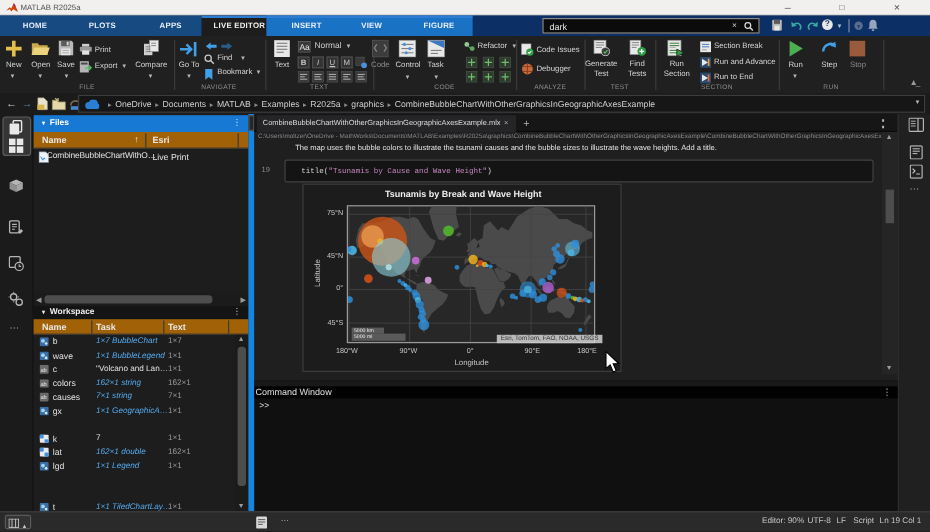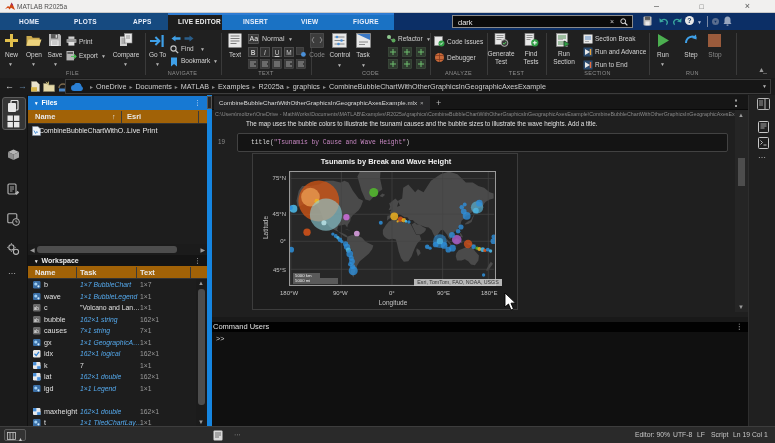--- a/index.html
+++ b/index.html
@@ -462,57 +462,47 @@
           <circle cx="3" cy="3.2" r="1.7" fill="#9fd0f5"></circle>
           <circle cx="5.8" cy="5.6" r="1.2" fill="#cfe8fa"></circle>
         </svg><span style="padding-left:16px">wave</span><span class="wsv" style="">1×1 BubbleLegend</span><span class="wss">1×1</span></div>
 <div class="wsrow" style="top:47.0px"><svg class="wsic" viewBox="0 0 8 8">
           <rect width="8" height="8" rx="1" fill="#6a6a6a"></rect>
           <text x="0.7" y="6" font-size="5" fill="#e8e8e8" font-family="Liberation Sans">ab</text>
         </svg><span style="padding-left:16px">c</span><span class="wsv" style="color:#e0e0e0;font-style:normal">"Volcano and Lan…</span><span class="wss">1×1</span></div>
 <div class="wsrow" style="top:58.5px"><svg class="wsic" viewBox="0 0 8 8">
           <rect width="8" height="8" rx="1" fill="#6a6a6a"></rect>
           <text x="0.7" y="6" font-size="5" fill="#e8e8e8" font-family="Liberation Sans">ab</text>
-        </svg><span style="padding-left:16px">bubble</span><span class="wsv" style="">162×1 string</span><span class="wss">162×1</span></div>
+        </svg><span style="padding-left:16px">colors</span><span class="wsv" style="">162×1 string</span><span class="wss">162×1</span></div>
 <div class="wsrow" style="top:81.5px"><svg class="wsic" viewBox="0 0 8 8">
           <rect width="8" height="8" rx="1" fill="#3a6ea5"></rect>
           <circle cx="3" cy="3.2" r="1.7" fill="#9fd0f5"></circle>
           <circle cx="5.8" cy="5.6" r="1.2" fill="#cfe8fa"></circle>
         </svg><span style="padding-left:16px">gx</span><span class="wsv" style="">1×1 GeographicA…</span><span class="wss">1×1</span></div>
 <div class="wsrow" style="top:70.0px"><svg class="wsic" viewBox="0 0 8 8">
           <rect width="8" height="8" rx="1" fill="#6a6a6a"></rect>
           <text x="0.7" y="6" font-size="5" fill="#e8e8e8" font-family="Liberation Sans">ab</text>
         </svg><span style="padding-left:16px">causes</span><span class="wsv" style="">7×1 string</span><span class="wss">7×1</span></div>
-<div class="wsrow" style="top:93.0px"><svg class="wsic" viewBox="0 0 8 8">
-          <rect width="8" height="8" rx="1" fill="#e8e8e8"></rect>
-          <path d="M1.6,4 l1.8,2 3-4" stroke="#2a7fd4" stroke-width="1.3" fill="none"></path>
-        </svg><span style="padding-left:16px">idx</span><span class="wsv" style="">162×1 logical</span><span class="wss">162×1</span></div>
 <div class="wsrow" style="top:104.5px"><svg class="wsic" viewBox="0 0 8 8">
           <rect width="8" height="8" rx="1" fill="#e8e8e8"></rect>
           <rect x="0" y="0" width="4" height="4" fill="#4a90d9"></rect>
           <rect x="4" y="4" width="4" height="4" fill="#4a90d9"></rect>
           <path d="M4,0 v8 M0,4 h8" stroke="#fff" stroke-width="0.6"></path>
         </svg><span style="padding-left:16px">k</span><span class="wsv" style="color:#e0e0e0;font-style:normal">7</span><span class="wss">1×1</span></div>
 <div class="wsrow" style="top:116.0px"><svg class="wsic" viewBox="0 0 8 8">
           <rect width="8" height="8" rx="1" fill="#e8e8e8"></rect>
           <rect x="0" y="0" width="4" height="4" fill="#4a90d9"></rect>
           <rect x="4" y="4" width="4" height="4" fill="#4a90d9"></rect>
           <path d="M4,0 v8 M0,4 h8" stroke="#fff" stroke-width="0.6"></path>
         </svg><span style="padding-left:16px">lat</span><span class="wsv" style="">162×1 double</span><span class="wss">162×1</span></div>
 <div class="wsrow" style="top:127.5px"><svg class="wsic" viewBox="0 0 8 8">
           <rect width="8" height="8" rx="1" fill="#3a6ea5"></rect>
           <circle cx="3" cy="3.2" r="1.7" fill="#9fd0f5"></circle>
           <circle cx="5.8" cy="5.6" r="1.2" fill="#cfe8fa"></circle>
         </svg><span style="padding-left:16px">lgd</span><span class="wsv" style="">1×1 Legend</span><span class="wss">1×1</span></div>
-<div class="wsrow" style="top:150.5px"><svg class="wsic" viewBox="0 0 8 8">
-          <rect width="8" height="8" rx="1" fill="#e8e8e8"></rect>
-          <rect x="0" y="0" width="4" height="4" fill="#4a90d9"></rect>
-          <rect x="4" y="4" width="4" height="4" fill="#4a90d9"></rect>
-          <path d="M4,0 v8 M0,4 h8" stroke="#fff" stroke-width="0.6"></path>
-        </svg><span style="padding-left:16px">maxheight</span><span class="wsv" style="">162×1 double</span><span class="wss">162×1</span></div>
 <div class="wsrow" style="top:162.0px"><svg class="wsic" viewBox="0 0 8 8">
           <rect width="8" height="8" rx="1" fill="#3a6ea5"></rect>
           <circle cx="3" cy="3.2" r="1.7" fill="#9fd0f5"></circle>
           <circle cx="5.8" cy="5.6" r="1.2" fill="#cfe8fa"></circle>
         </svg><span style="padding-left:16px">t</span><span class="wsv" style="">1×1 TiledChartLay…</span><span class="wss">1×1</span></div>
 
   <div class="abs" style="left:168px;top:24px;width:11px;height:147px;background:#1b1b1b">
     <div class="abs" style="left:2px;top:1px;color:#9a9a9a;font-size:6px">▲</div>
     <div class="abs" style="left:2px;bottom:1px;color:#9a9a9a;font-size:6px">▼</div>
     <div class="abs" style="left:2px;top:10px;width:7px;height:116px;background:#4d4d4d;border-radius:3px"></div>
@@ -675,21 +665,21 @@
       </svg>
   <svg class="abs" style="left:9px;top:42px" width="11" height="12" viewBox="0 0 11 12">
         <rect x="0.5" y="0.5" width="10" height="11" rx="1" fill="none" stroke="#c8c8c8" stroke-width="1"></rect>
         <path d="M2.5,3.5 l2,2 -2,2 M5.5,8 h3" stroke="#c8c8c8" stroke-width="0.9" fill="none"></path>
       </svg>
   <div class="abs" style="left:9px;top:58px;color:#b5b5b5;font-size:8px">⋯</div>
 </div>
 
 <div id="cmdwin" class="abs">
       <div class="abs" style="left:0;top:0;width:536px;height:5px;background:#191919"></div>
-  <div id="cmdhead"><span style="padding-left:1px">Command Users</span>
+  <div id="cmdhead"><span style="padding-left:1px">Command Window</span>
     <div class="abs" style="right:5px;top:0;color:#cfcfcf;font-weight:normal">⋮</div>
   </div>
   <div class="abs" style="left:4px;top:18px;font-family:'Liberation Mono',monospace;font-size:7px;color:#d8d8d8">&gt;&gt;</div>
 </div>
 
 <div id="status" class="abs">
   <div class="abs" style="left:4px;top:2px;width:22px;height:12px;background:#333;border:1px solid #5a5a5a;border-radius:2px">
     <svg class="abs" style="left:2px;top:1.5px" width="9" height="8" viewBox="0 0 9 8">
           <rect x="0.5" y="0.5" width="8" height="7" fill="none" stroke="#c8c8c8" stroke-width="0.8"></rect>
           <path d="M3,0.5 v7 M6,0.5 v7" stroke="#c8c8c8" stroke-width="0.8"></path>

